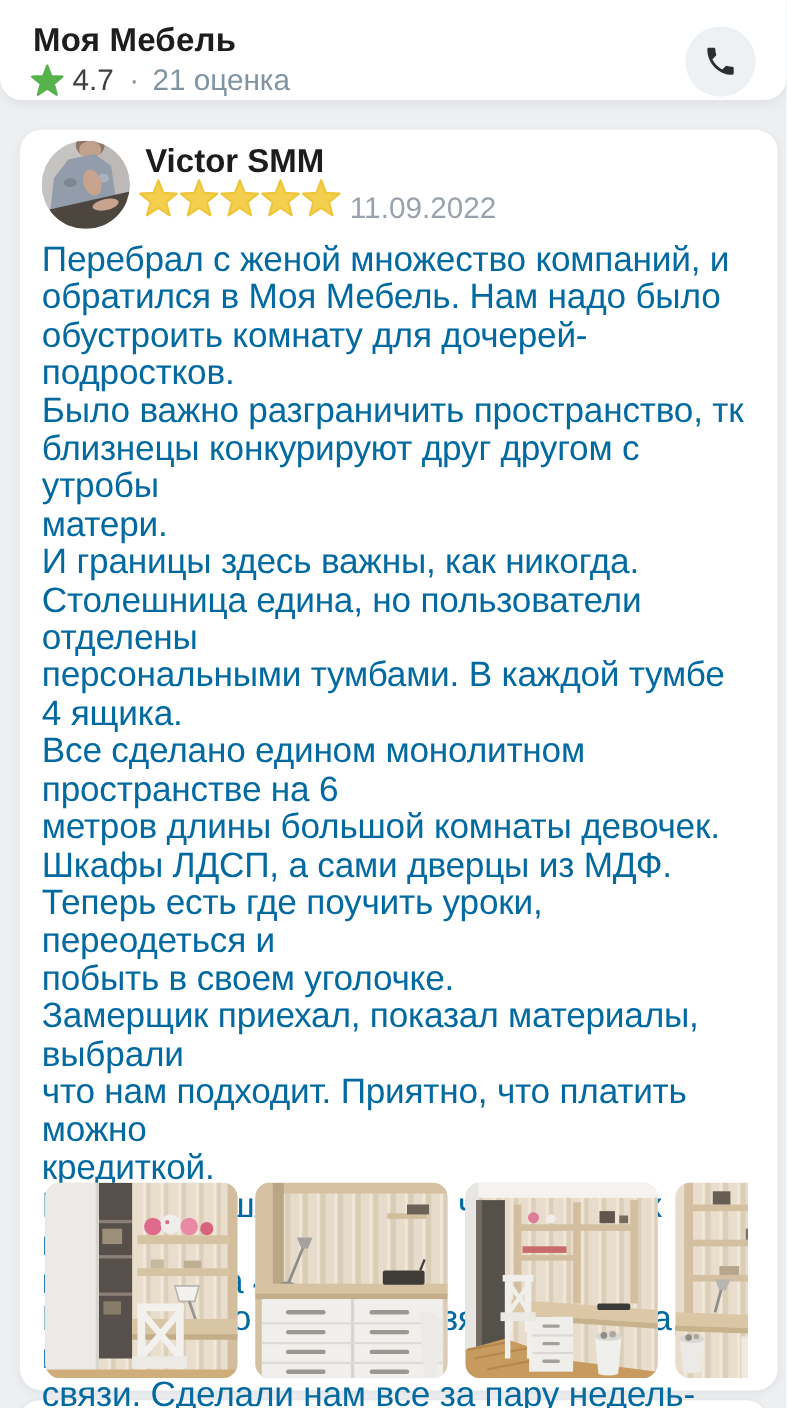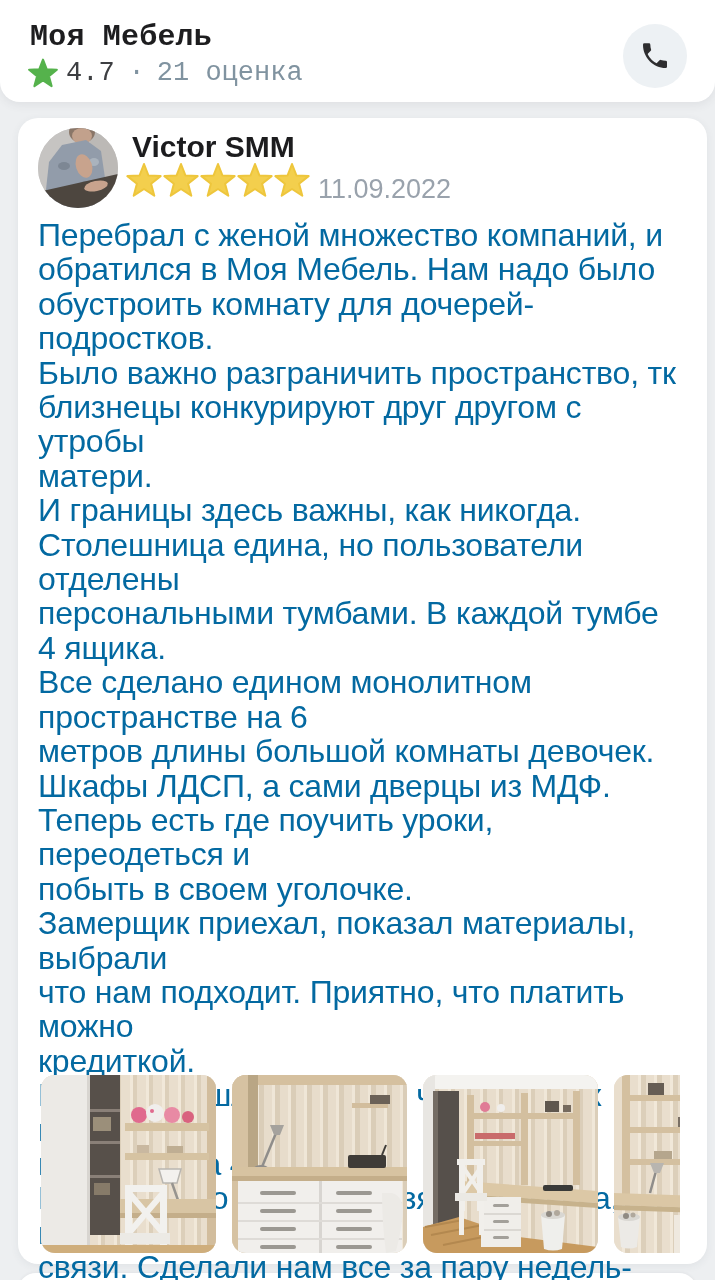--- a/index.html
+++ b/index.html
@@ -4,25 +4,24 @@
 <style>
   html,body{margin:0;padding:0;}
   body{
     width:715px;height:1280px;position:relative;overflow:hidden;
     background:#edeff1;
     font-family:"Liberation Sans","DejaVu Sans",sans-serif;
     -webkit-font-smoothing:antialiased;
   }
   
   .org-header{
-    position:absolute;left:0;top:0;width:715px;height:102px;
+    position:absolute;left:0;top:0;width:715px;height:91px;
     background:#ffffff;border-radius:0 0 20px 20px;
     box-shadow:0 3px 10px rgba(60,70,80,.08);
     z-index:3;
-    font-family:Liberation Mono, monospace;
   }
   .org-title{
     position:absolute;left:30px;top:20px;
     font-size:30px;font-weight:bold;color:#1d1d1f;letter-spacing:.2px;
   }
   .rating-row{
     position:absolute;left:28px;top:56px;height:34px;
     display:flex;align-items:center;
   }
   .rating-star-svg{display:block;margin-right:8px;}

